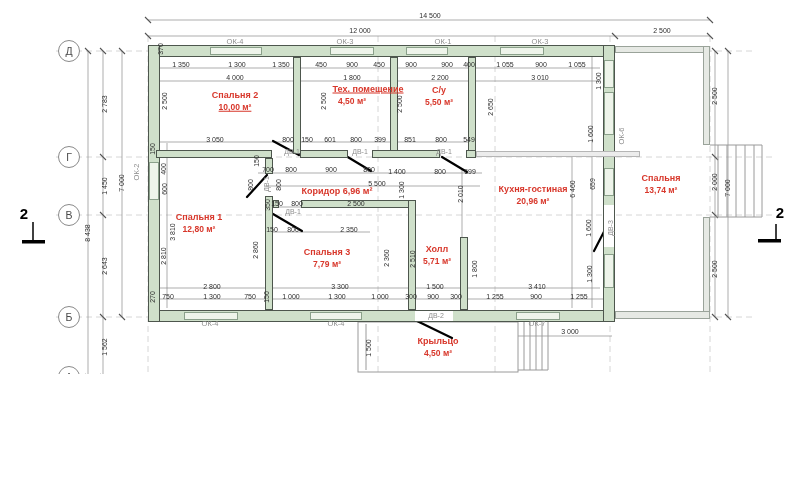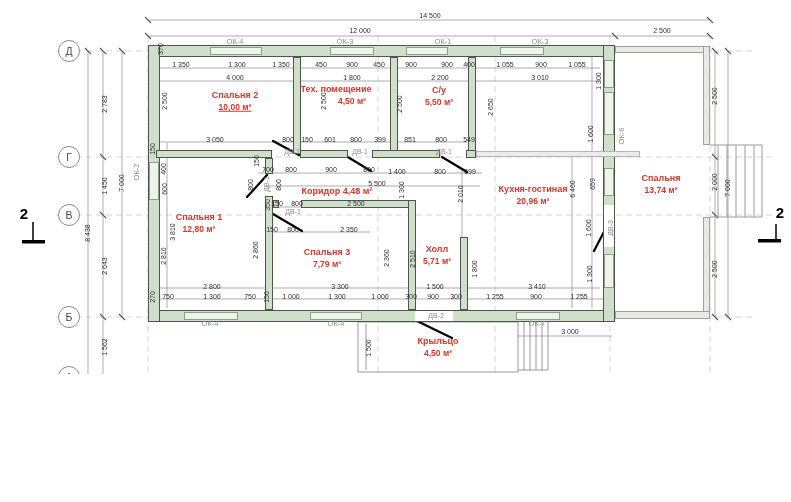--- a/index.html
+++ b/index.html
@@ -238,29 +238,29 @@
     <div class="lbl winlbl" style="left: 537px; top: 324px;">ОК-7</div>
     <div class="lbl doorlbl" style="left: 292px; top: 151px;">ДВ-1</div>
     <div class="lbl doorlbl" style="left: 360px; top: 151px;">ДВ-1</div>
     <div class="lbl doorlbl" style="left: 444px; top: 151px;">ДВ-1</div>
     <div class="lbl doorlbl rot" style="left: 266px; top: 184px;">ДВ-1</div>
     <div class="lbl doorlbl" style="left: 293px; top: 211px;">ДВ-1</div>
     <div class="lbl doorlbl" style="left: 436px; top: 315px;">ДВ-2</div>
     <div class="lbl doorlbl rot" style="left: 610px; top: 228px;">ДВ-3</div>
     <div class="lbl room" style="left: 235px; top: 95px;">Спальня 2</div>
     <div class="lbl area" style="left: 235px; top: 107px; text-decoration: underline;">10,00 м²</div>
-    <div class="lbl room" style="left: 336px; top: 89px;">Тех. помещение</div>
+    <div class="lbl room" style="left: 368px; top: 89px; text-decoration: underline;">Тех. помещение</div>
     <div class="lbl area" style="left: 352px; top: 101px;">4,50 м²</div>
     <div class="lbl room" style="left: 439px; top: 90px;">С/у</div>
     <div class="lbl area" style="left: 439px; top: 102px;">5,50 м²</div>
     <div class="lbl room" style="left: 533px; top: 189px;">Кухня-гостиная</div>
     <div class="lbl area" style="left: 533px; top: 201px;">20,96 м²</div>
     <div class="lbl room" style="left: 661px; top: 178px;">Спальня</div>
     <div class="lbl area" style="left: 661px; top: 190px;">13,74 м²</div>
-    <div class="lbl room" style="left: 337px; top: 191px;">Коридор 4,48 м²</div>
+    <div class="lbl room" style="left: 337px; top: 191px;">Коридор 6,96 м²</div>
     <div class="lbl room" style="left: 199px; top: 217px;">Спальня 1</div>
     <div class="lbl area" style="left: 199px; top: 229px;">12,80 м²</div>
     <div class="lbl room" style="left: 327px; top: 252px;">Спальня 3</div>
     <div class="lbl area" style="left: 327px; top: 264px;">7,79 м²</div>
     <div class="lbl room" style="left: 437px; top: 249px;">Холл</div>
     <div class="lbl area" style="left: 437px; top: 261px;">5,71 м²</div>
     <div class="lbl room" style="left: 438px; top: 341px;">Крыльцо</div>
     <div class="lbl area" style="left: 438px; top: 353px;">4,50 м²</div>
     <div class="bubble" style="left: 69px; top: 51px;">Д</div>
     <div class="bubble" style="left: 69px; top: 157px;">Г</div>

